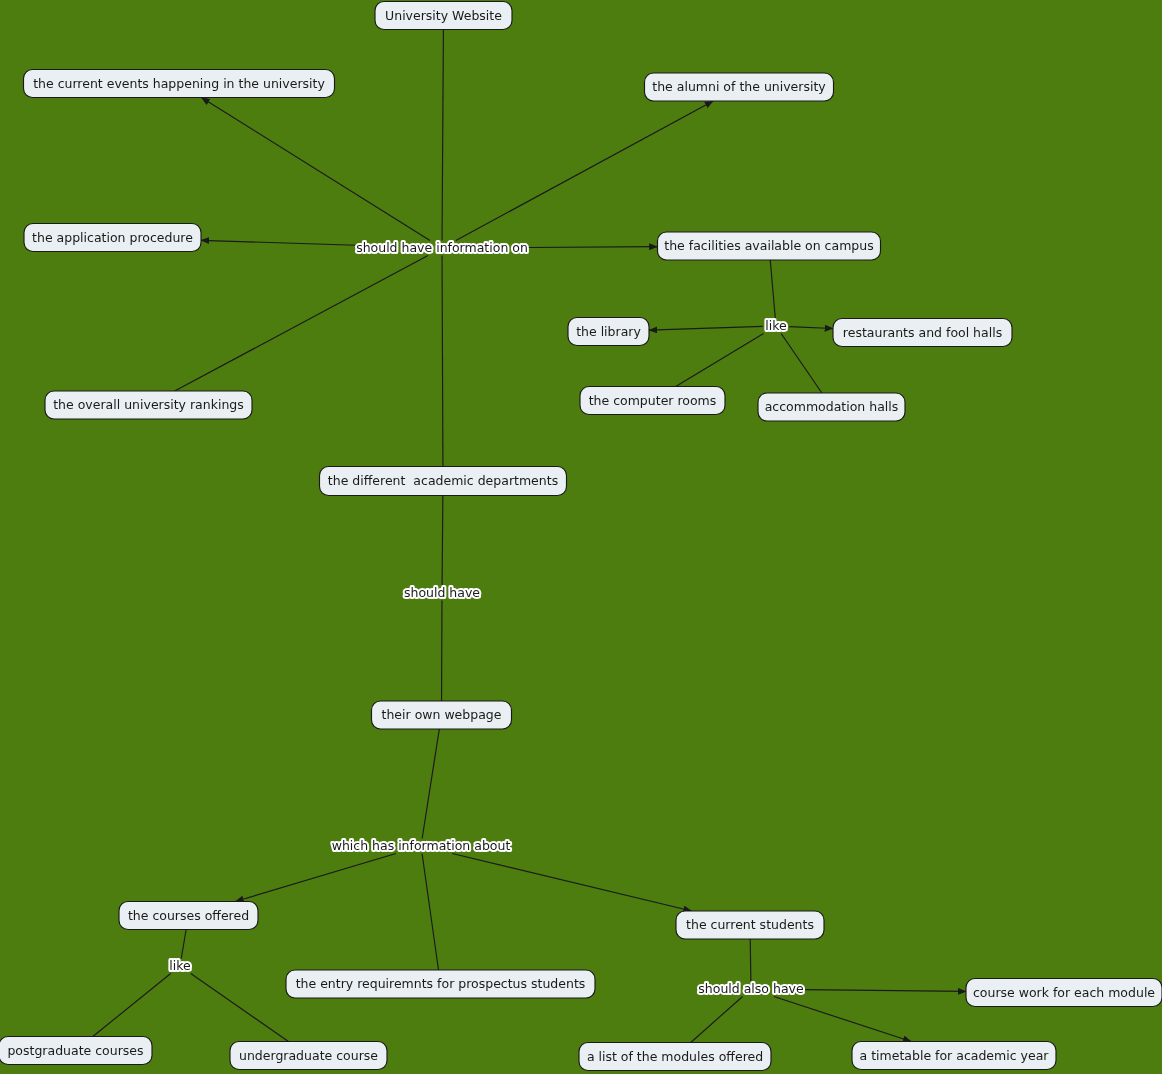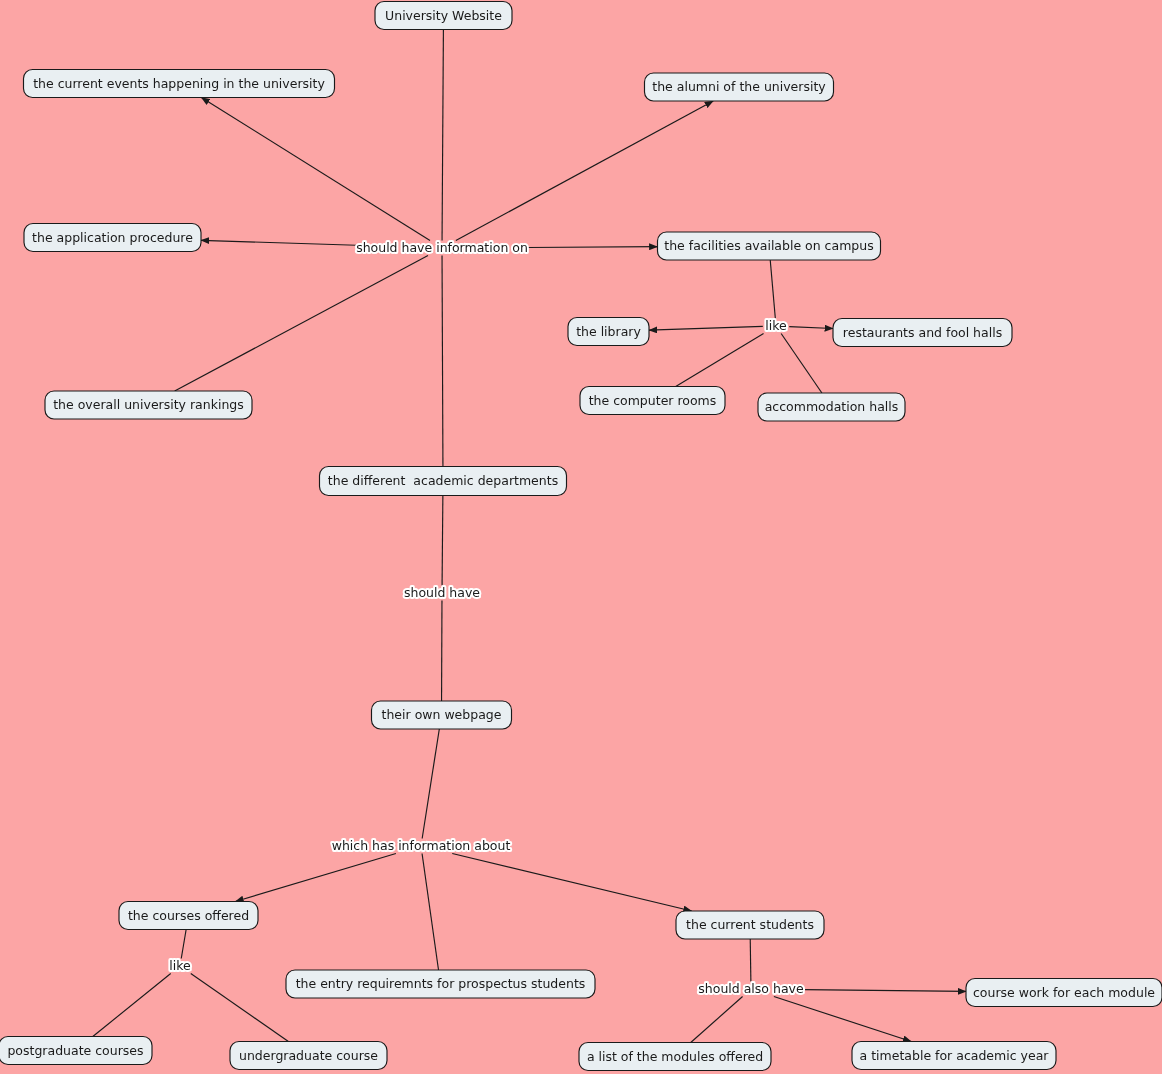--- a/index.html
+++ b/index.html
@@ -9,21 +9,21 @@
     background: #ffffff;
   }
   body {
     font-family: "DejaVu Sans", sans-serif;
   }
   #map-root {
     position: relative;
     width: 1162px;
     height: 1074px;
     overflow: hidden;
-    background: #fca5a5;
+    background: #4d7c0f;
   }
   svg#map-svg {
     position: absolute;
     left: 0;
     top: 0;
     width: 1162px;
     height: 1074px;
     display: block;
   }
   .edge-line {

